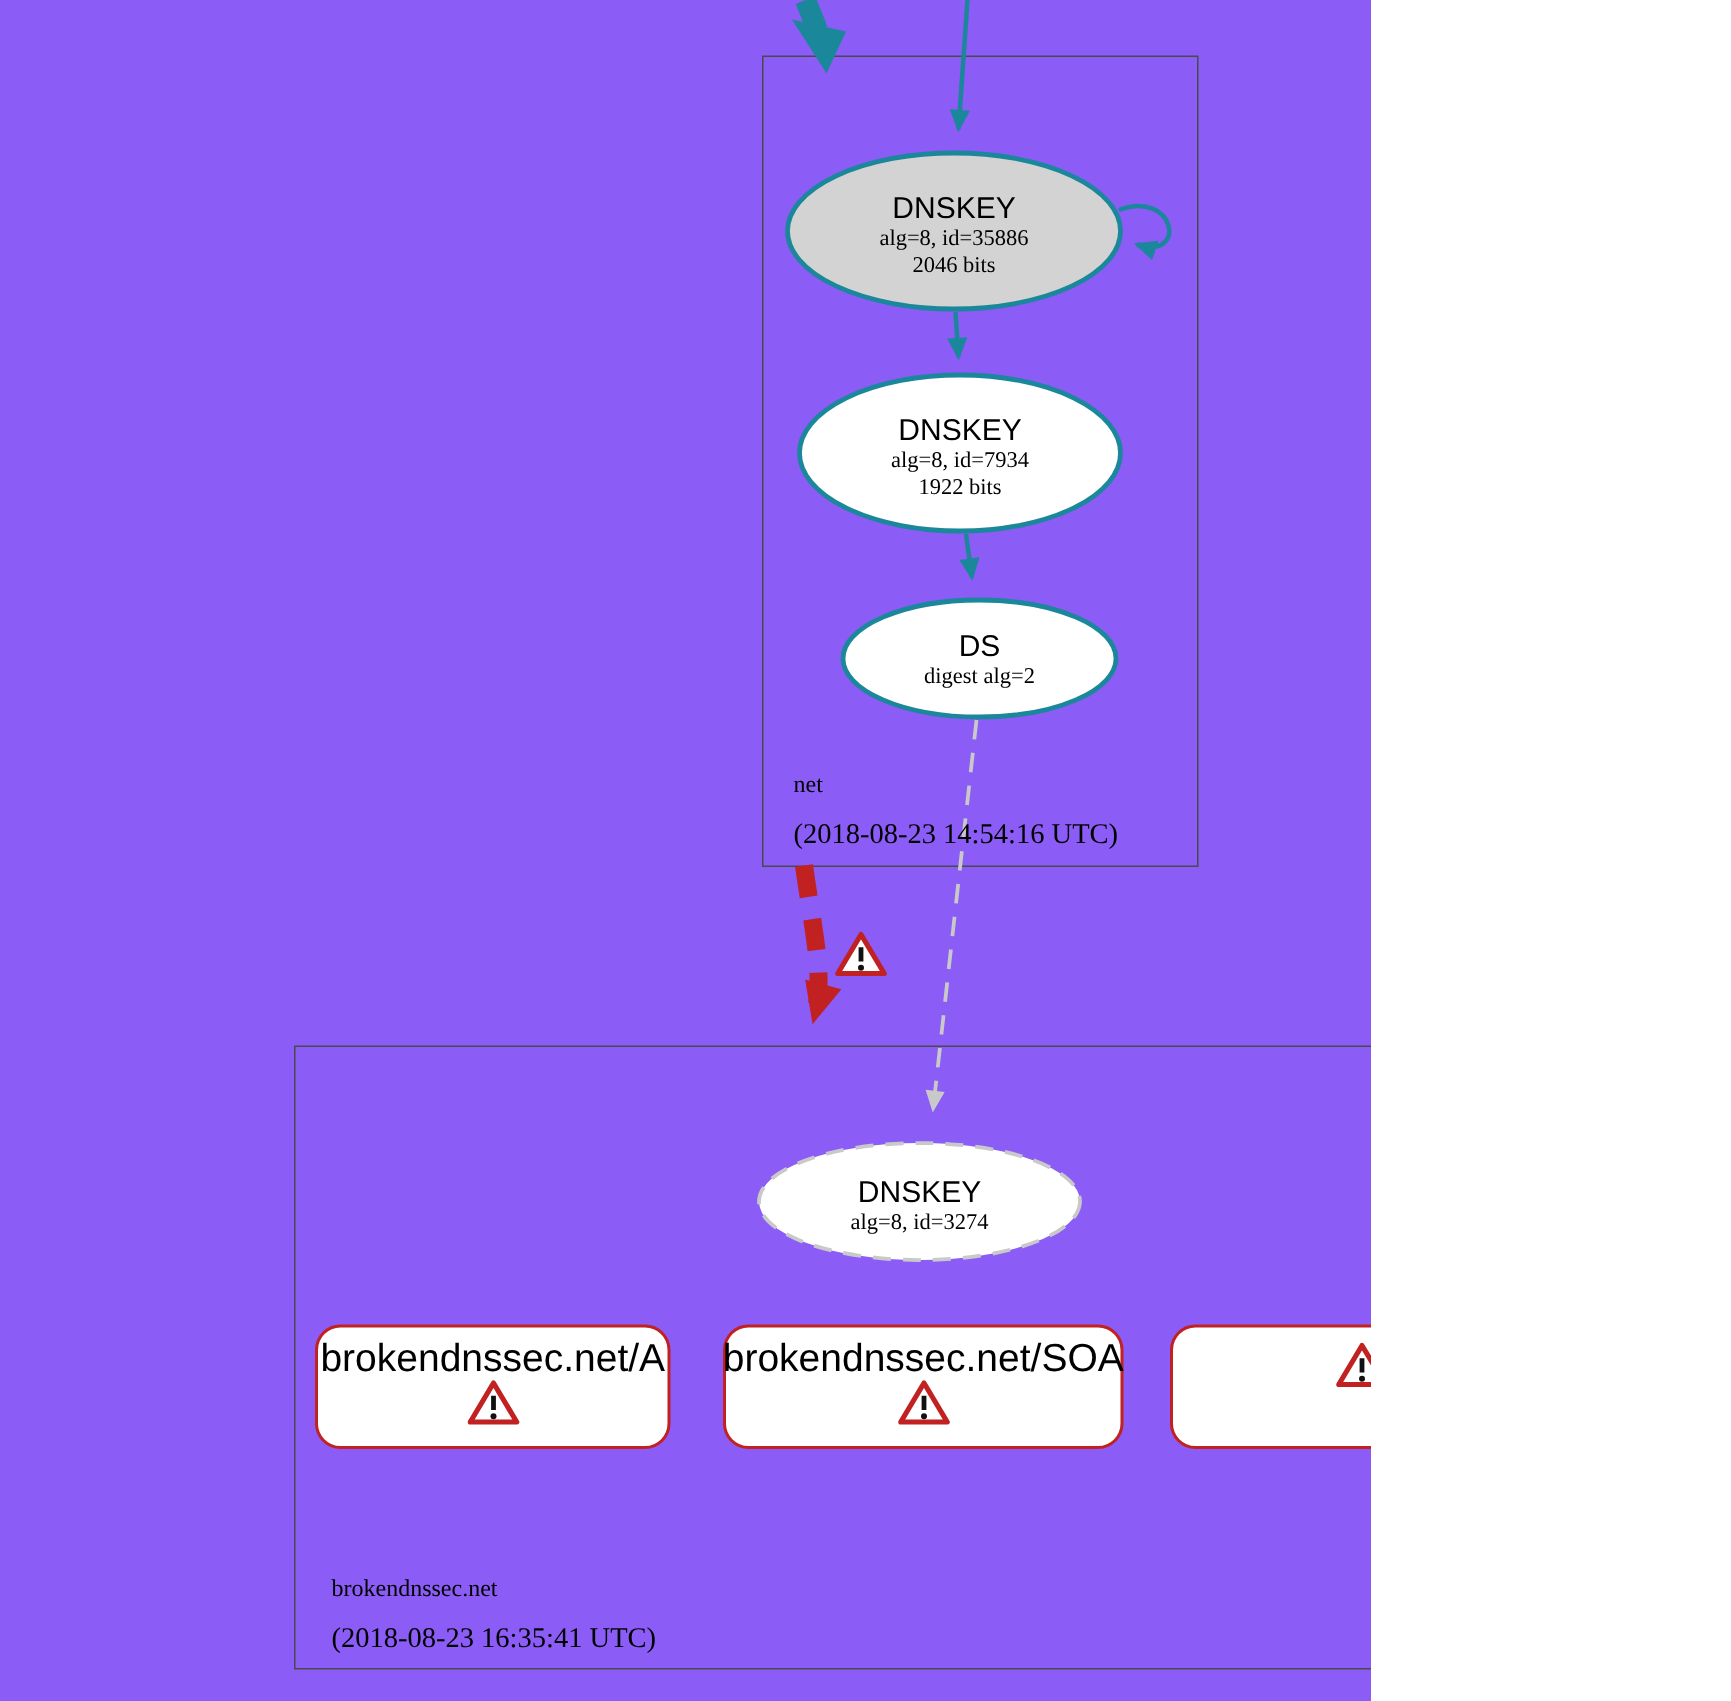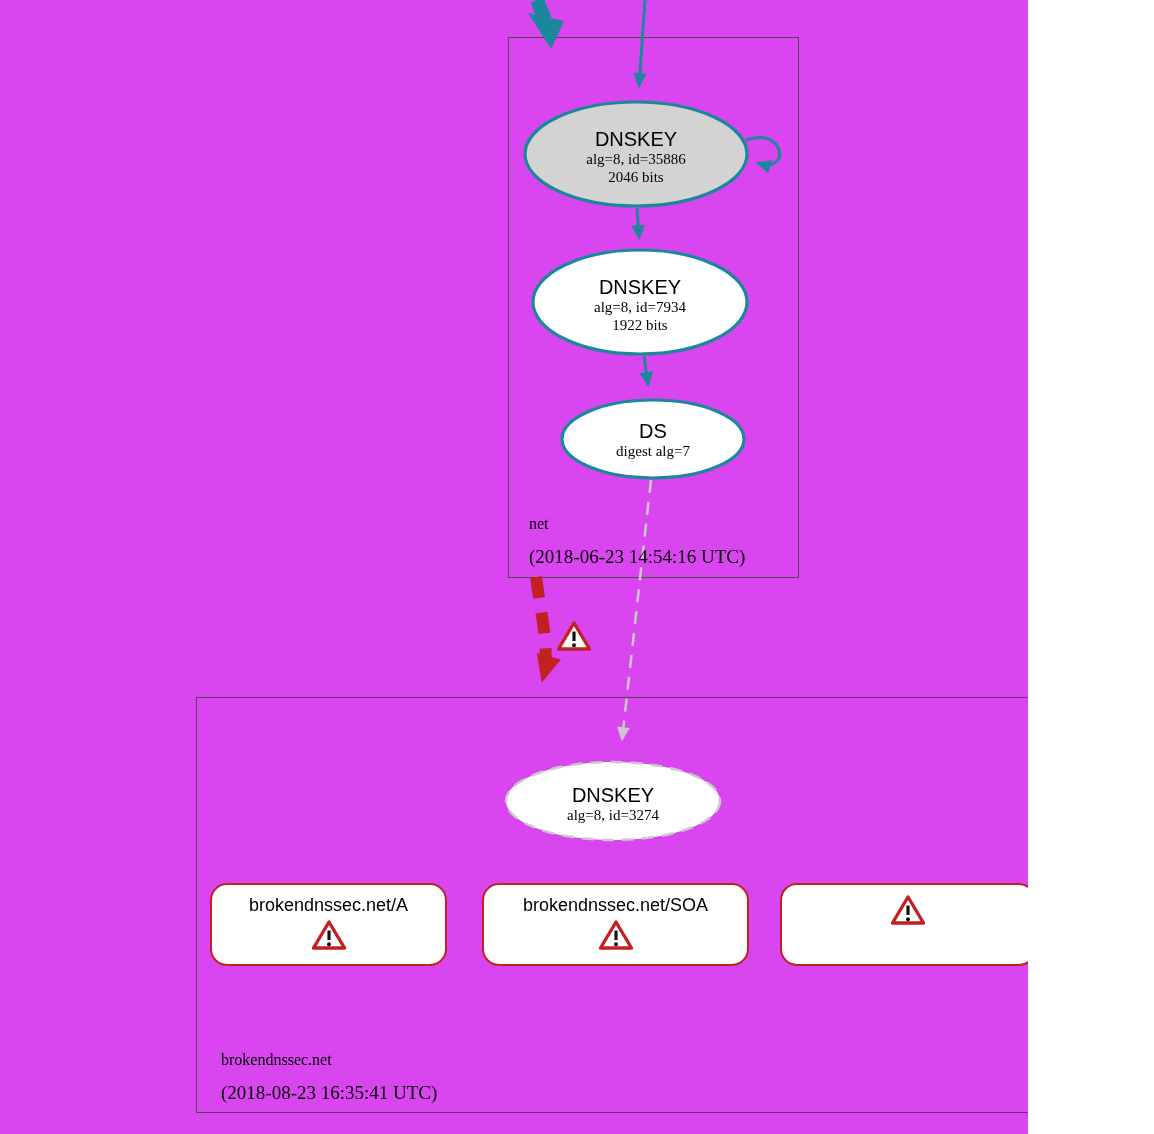--- a/index.html
+++ b/index.html
@@ -6,22 +6,22 @@
     --teal:#1a879b;
     --red:#c12121;
     --graydash:#c9c9c9;
     --nodefill:#d3d3d3;
     --border:#4a4a4a;
     --text:#000000;
   }
   html,body{margin:0;padding:0;background:#ffffff;}
   #stage{
     position:relative;
-    width:1028px;height:1134px;
-    background:#d946ef;
+    width:914px;height:1134px;
+    background:#8b5cf6;
     overflow:hidden;
     font-family:"Liberation Sans", sans-serif;
     color:var(--text);
     text-decoration:underline;
   }
   #edges{position:absolute;left:0;top:0;width:1154px;height:1134px;}
   .zone-box{
     position:absolute;
     border:1.5px solid var(--border);
     background:transparent;
@@ -61,21 +61,21 @@
     box-sizing:border-box;
     height:83px;
     border:2.5px solid var(--red);
     border-radius:17px;
     background:#ffffff;
     display:flex;flex-direction:column;align-items:center;
     padding-top:8px;
   }
   .rrset-label{
     font-family:"Liberation Sans", sans-serif;
-    font-size:18px;line-height:25px;
+    font-size:26px;line-height:25px;
     color:var(--text);
     white-space:nowrap;
   }
   .warn{display:block;}
   .warn-float{position:absolute;}
 </style>
 </head>
 <body>
 
 <div id="stage">
@@ -127,21 +127,21 @@
   </div>
 
   <div class="node-label" style="left:530px;top:276px;width:220px">
     <div class="node-type">DNSKEY</div>
     <div class="node-detail">alg=8, id=7934</div>
     <div class="node-detail">1922 bits</div>
   </div>
 
   <div class="node-label" style="left:563px;top:420px;width:180px">
     <div class="node-type">DS</div>
-    <div class="node-detail">digest alg=7</div>
+    <div class="node-detail">digest alg=2</div>
   </div>
 
   <div class="node-label" style="left:503px;top:784px;width:220px">
     <div class="node-type">DNSKEY</div>
     <div class="node-detail">alg=8, id=3274</div>
   </div>
 
   <div class="rrset" style="left:210px;top:883px;width:237px">
     <div class="rrset-label">brokendnssec.net/A</div>
     <svg class="warn" width="36" height="34" viewBox="0 0 36 32">
@@ -162,18 +162,18 @@
 
   <div class="rrset" style="left:780px;top:883px;width:256px">
     <svg class="warn" width="36" height="34" viewBox="0 0 36 32">
       <path d="M18 3 L33.5 29 L2.5 29 Z" fill="#ffffff" style="stroke:var(--red)" stroke-width="3.4" stroke-linejoin="round"></path>
       <line x1="18" y1="11.5" x2="18" y2="21" stroke="#111111" stroke-width="3.2"></line>
       <circle cx="18" cy="25.2" r="2" fill="#111111"></circle>
     </svg>
   </div>
 
   <div class="zone-label" style="left:529px;top:513px">net</div>
-  <div class="zone-timestamp" style="left:529px;top:546px">(2018-06-23 14:54:16 UTC)</div>
+  <div class="zone-timestamp" style="left:529px;top:546px">(2018-08-23 14:54:16 UTC)</div>
 
   <div class="zone-label" style="left:221px;top:1049px">brokendnssec.net</div>
   <div class="zone-timestamp" style="left:221px;top:1082px">(2018-08-23 16:35:41 UTC)</div>
 
 </div>
 
 </body></html>

